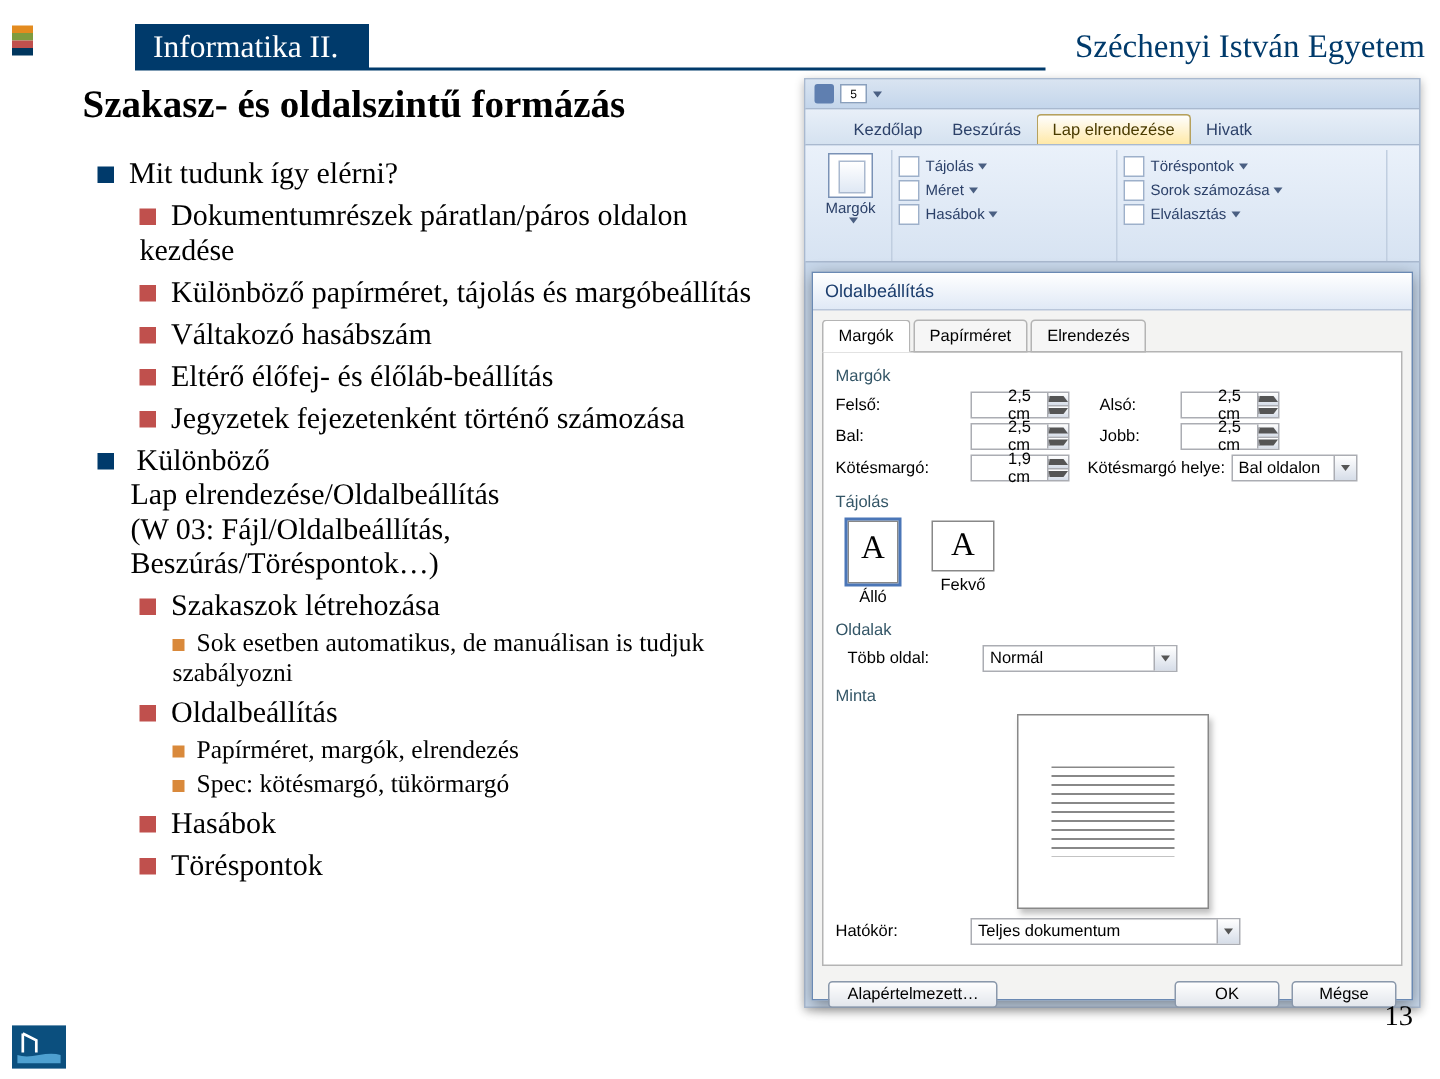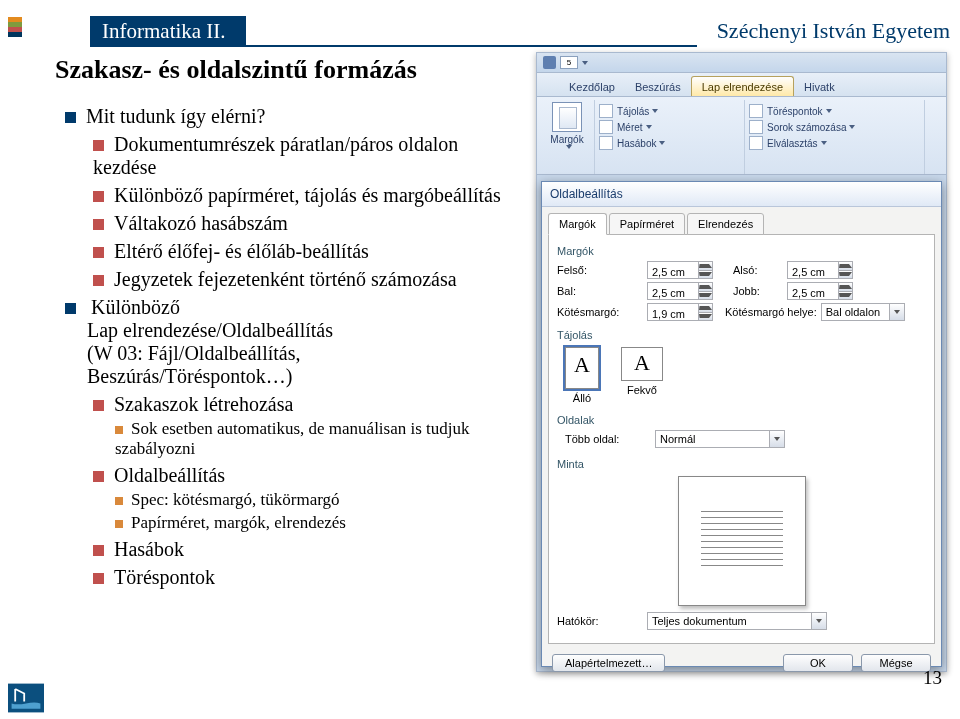--- a/index.html
+++ b/index.html
@@ -265,26 +265,27 @@
   .section-label { color: #356; margin: 4px 0; }
   .field-row {
     display: flex;
     align-items: center;
     margin: 3px 0;
   }
   .field-row .lbl { width: 90px; }
   .field-row .lbl2 { width: 50px; text-align: left; margin-right: 4px; }
   .spin {
     display: flex;
-    align-items: flex-end;
+    align-items: center;
     border: 1px solid #abadb3;
     height: 18px;
     width: 66px;
     background: #fff;
     font-size: 11px;
+    padding-left: 20px;
   }
   .spin .val { flex: 1; padding-left: 4px; }
   .spin .sbtn {
     width: 14px;
     height: 100%;
     display: flex;
     flex-direction: column;
   }
   .spin .sbtn div {
     flex: 1;
@@ -425,22 +426,22 @@
       <span class="plain">(W 03: Fájl/Oldalbeállítás,</span><br>
       <span class="plain">Beszúrás/Töréspontok…)</span>
       <ul class="lvl2">
         <li class="bullet-sq b-red"><span>Szakaszok létrehozása</span>
           <ul class="lvl4">
             <li class="bullet-sq b-orange"><span>Sok esetben automatikus, de manuálisan is tudjuk szabályozni</span></li>
           </ul>
         </li>
         <li class="bullet-sq b-red"><span>Oldalbeállítás</span>
           <ul class="lvl4">
+            <li class="bullet-sq b-orange"><span>Papírméret, margók, elrendezés</span></li>
             <li class="bullet-sq b-orange"><span>Spec: kötésmargó, tükörmargó</span></li>
-            <li class="bullet-sq b-orange"><span>Papírméret, margók, elrendezés</span></li>
           </ul>
         </li>
         <li class="bullet-sq b-red"><span>Hasábok</span></li>
         <li class="bullet-sq b-red"><span>Töréspontok</span></li>
       </ul>
     </li>
   </ul>
 </div>
 
 <div class="wordshot">

